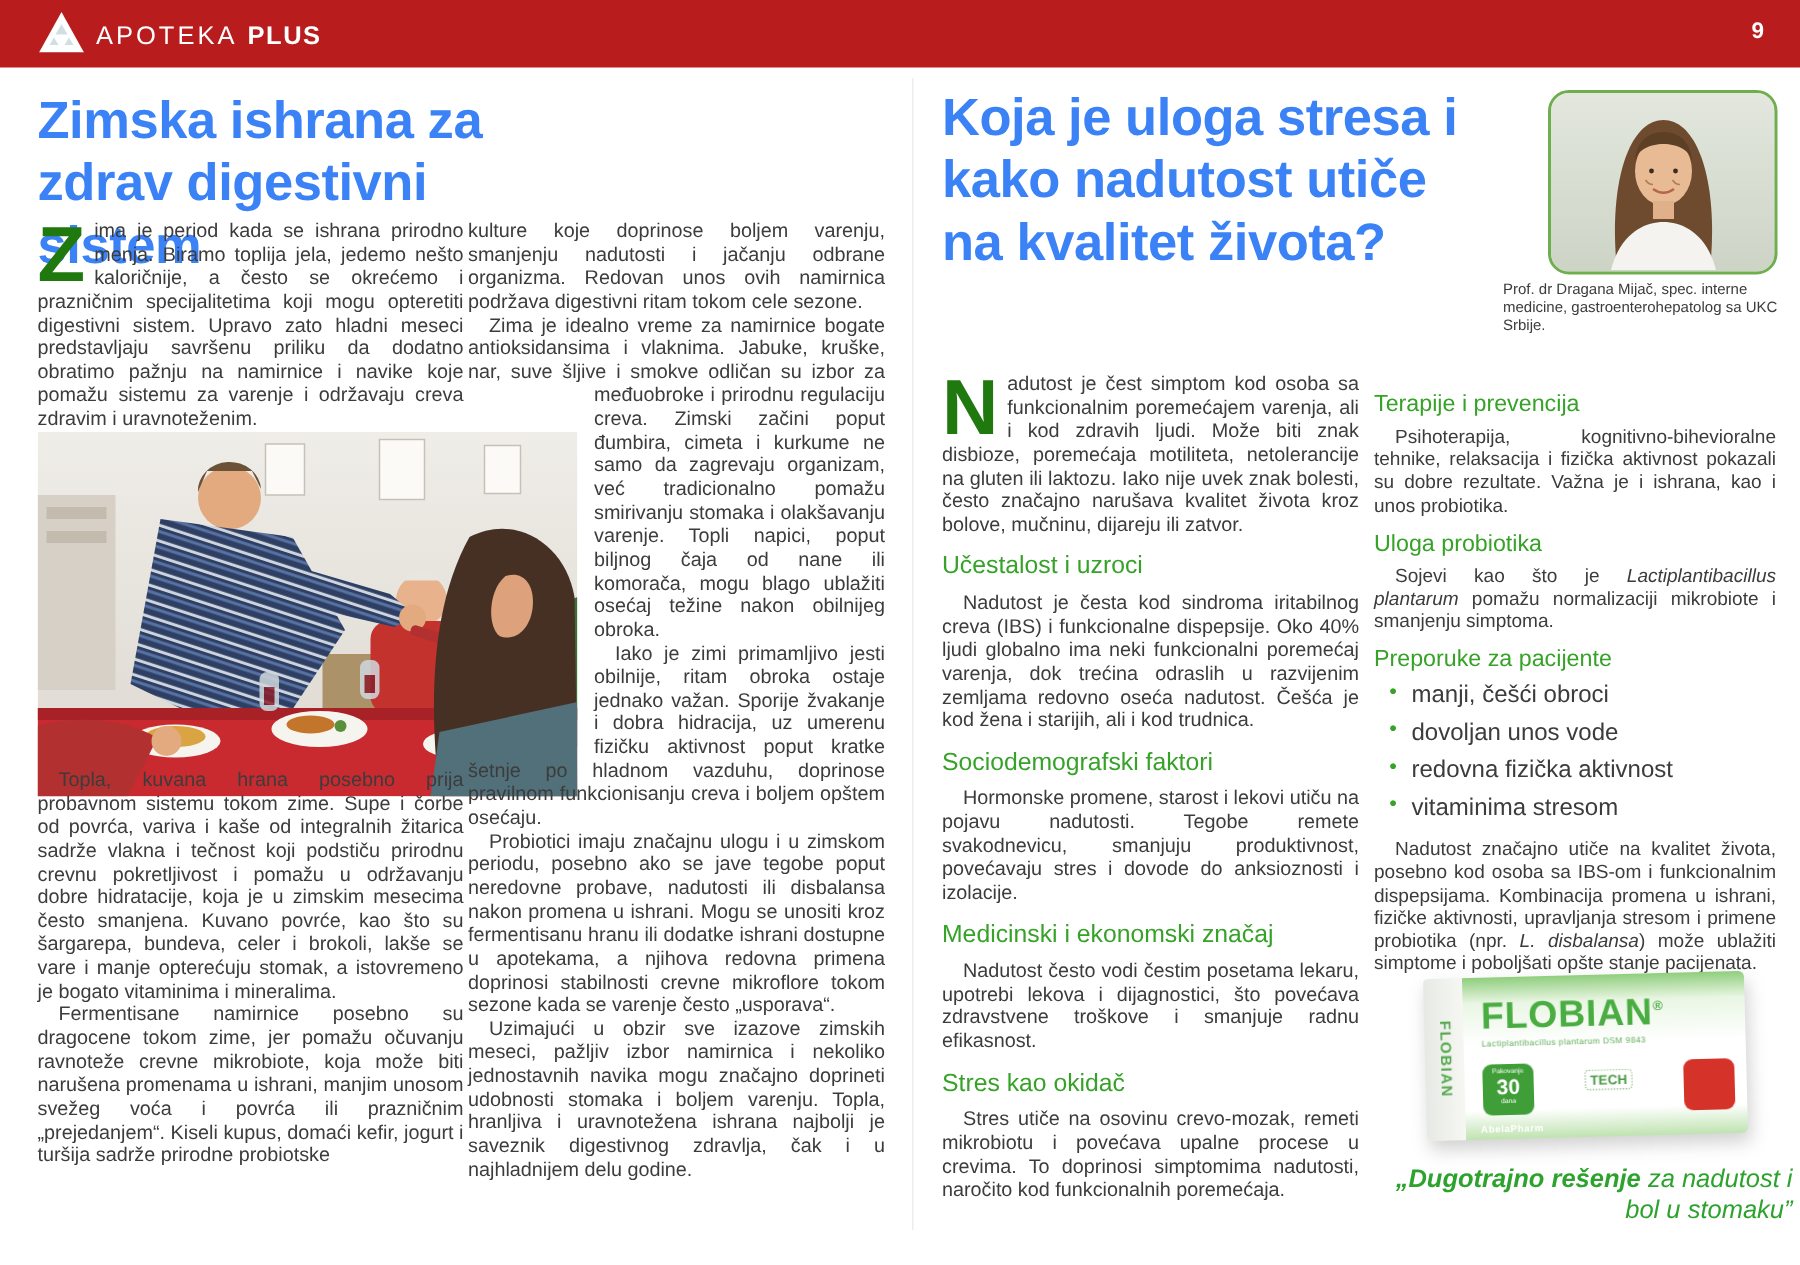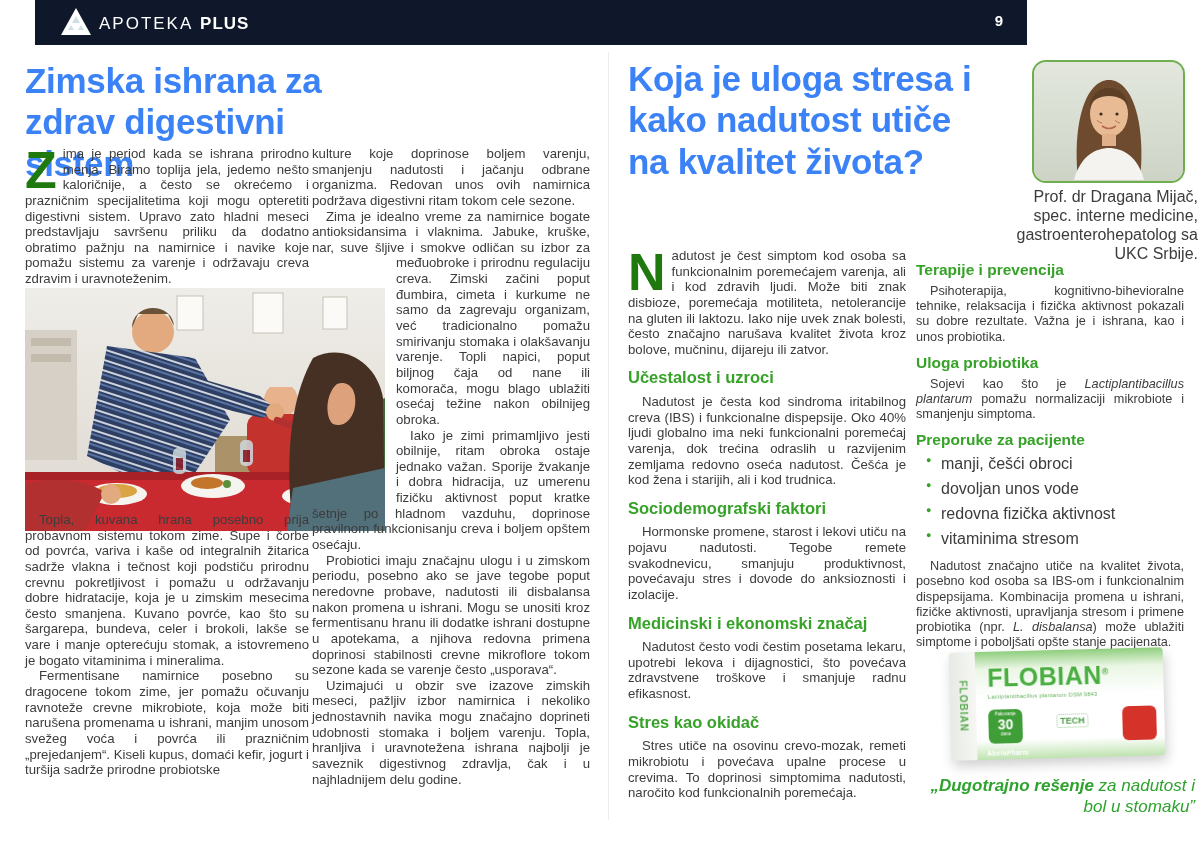--- a/index.html
+++ b/index.html
@@ -1,21 +1,21 @@
 <!DOCTYPE html>
 <html><head>
 <meta charset="utf-8">
 <style>
   * { box-sizing: border-box; margin: 0; padding: 0; }
   html,body { width:1200px; height:843px; background:#fff; }
   body { font-family:"Liberation Sans", sans-serif; color:#3a3a3a; position:relative; overflow:hidden; }
   .page { position:absolute; inset:0; width:1200px; height:843px; background:#fff; }
 
   
-  .topbar { position:absolute; left:0; top:0; width:992px; height:45px; background:#0f172a;margin-left:35px; }
+  .topbar { position:absolute; left:0; top:0; width:1200px; height:45px; background:#b91c1c; }
   .brand { position:absolute; left:26px; top:8px; display:flex; align-items:center; gap:8px; color:#fff; }
   .brand-name { font-size:17px; letter-spacing:2px; font-weight:400; }
   .brand-name b { font-weight:bold; letter-spacing:1px; }
   .pagenum { position:absolute; right:24px; top:12px; color:#fff; font-size:15px; font-weight:bold; }
 
   .gutter { position:absolute; left:608px; top:52px; width:1px; height:768px; background:#ededed; }
 
   
   .title { position:absolute; color:#3b82f6; font-weight:bold; font-size:35px; line-height:1.18; letter-spacing:-0.3px; }
   #left-title  { left:25px; top:60px; width:340px; }
@@ -29,30 +29,30 @@
   .colL1a { position:absolute; left:25px;  top:146px; width:284px; }
   .colL1b { position:absolute; left:25px;  top:512px; width:284px; }
   .colL2  { position:absolute; left:312px; top:146px; width:278px; }
   .colR1  { position:absolute; left:628px; top:248px; width:278px; }
   .colR2  { position:absolute; left:916px; top:252px; width:268px; font-size:12.7px; }
 
   .dropcap { float:left; font-size:52px; line-height:0.82; font-weight:bold; color:#20790f; padding:3px 6px 0 0; }
 
   .wrap-spacer { float:left; width:84px; height:244px; }
 
-  .subhead { color:#36a228; font-weight:bold; font-size:16.5px; margin:11px 0 6px; text-indent:0; }
+  .subhead { color:#36a228; font-weight:normal; font-size:16.5px; margin:11px 0 6px; text-indent:0; }
   .colR2 .subhead { font-size:15.5px; margin:9px 0 5px; }
 
   
   .family-photo { position:absolute; left:25px; top:288px; width:360px; height:243px; overflow:hidden; }
   .family-photo svg { display:block; }
 
   
   .doctor { position:absolute; left:1032px; top:60px; width:153px; height:123px; border:2px solid #6fae4e; border-radius:14px; overflow:hidden; background:#dfe3da; }
-  .doctor-caption { position:absolute; left:1002px; top:188px; width:196px; text-align:right; font-size:16px; line-height:1.18; color:#3c3c3c; }
+  .doctor-caption { position:absolute; left:1002px; top:188px; width:196px; text-align:left; font-size:10px; line-height:1.18; color:#3c3c3c; }
 
   
   ul.recs { list-style:none; margin:4px 0 10px 10px; }
   ul.recs li { position:relative; padding-left:15px; margin:5px 0; font-size:16px; line-height:1.25; text-align:left; }
   ul.recs li::before { content:"●"; position:absolute; left:0; top:1px; color:#36a228; font-size:9px; }
 
   
   .product-wrap { position:absolute; left:924px; top:648px; width:262px; height:120px; }
   .product { position:absolute; left:26px; top:2px; width:214px; height:108px; transform:rotate(-1.5deg); filter:drop-shadow(2px 6px 6px rgba(0,0,0,0.18)); display:flex; }
   .box-side { width:26px; background:linear-gradient(90deg,#e7eae4,#f6f7f3); border-radius:3px 0 0 3px; display:flex; align-items:center; justify-content:center; }

